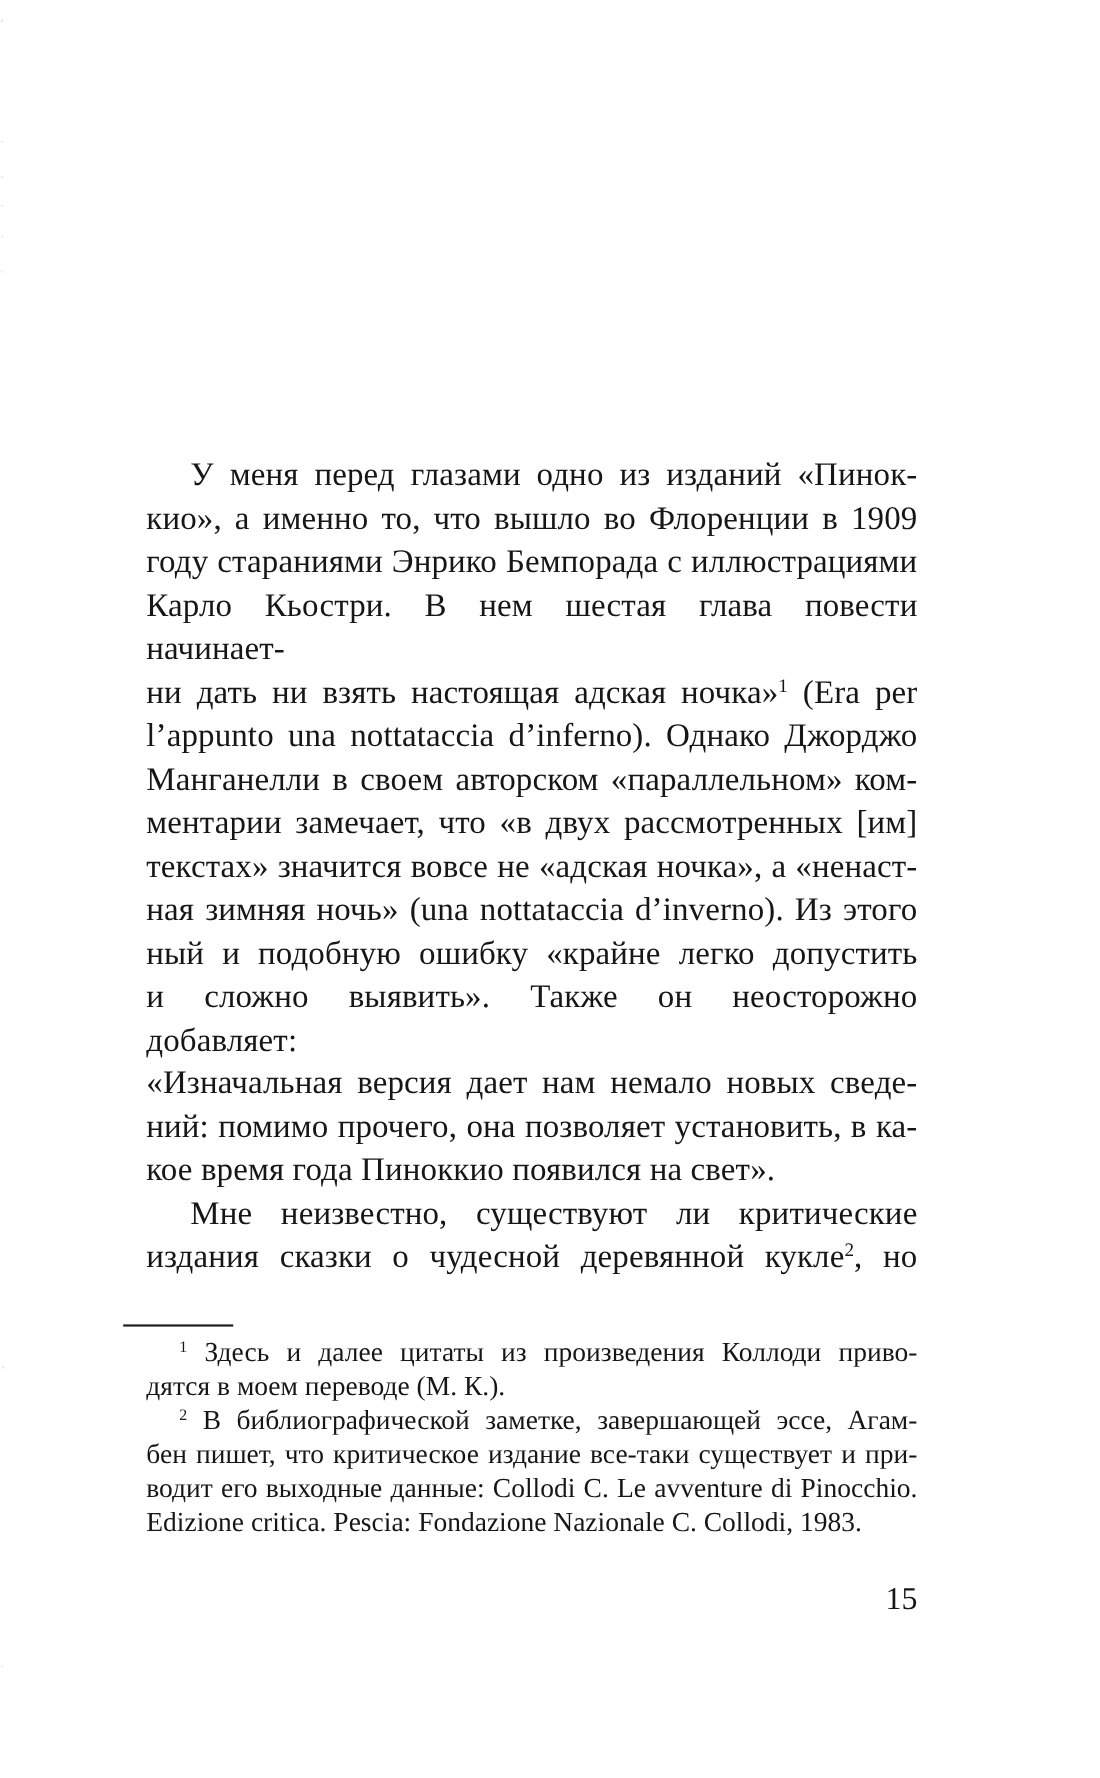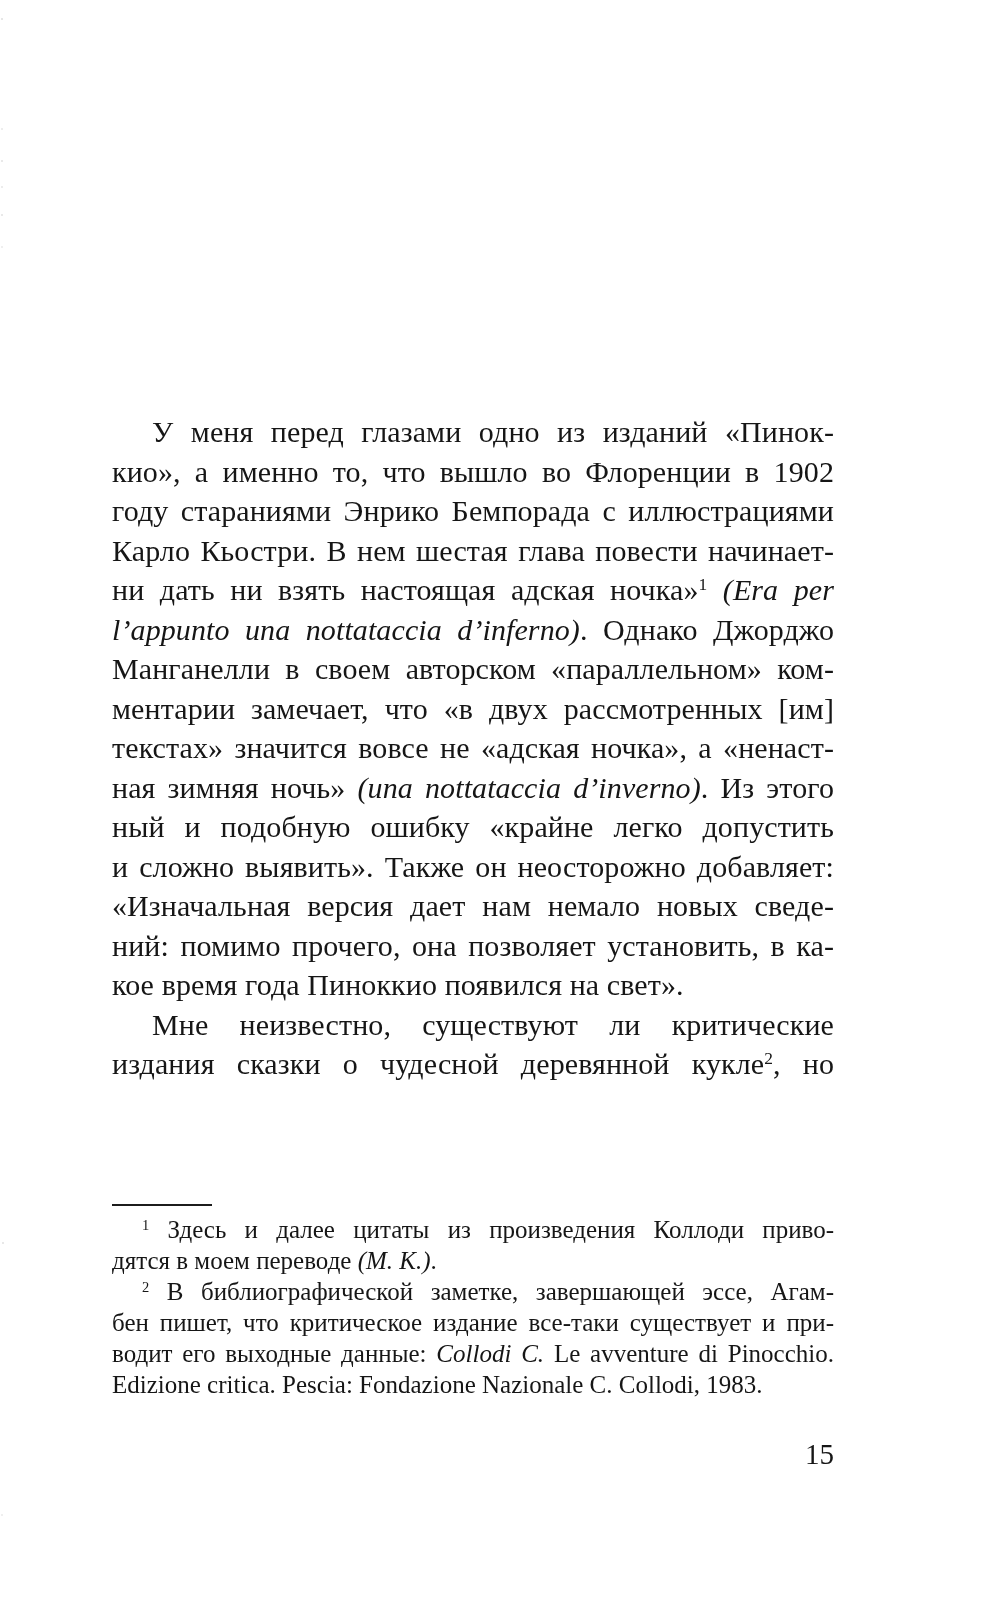--- a/index.html
+++ b/index.html
@@ -13,25 +13,25 @@
   }
   .main-text{
     position:absolute;left:112px;top:412px;width:722px;
     font-size:30px;line-height:39.5px;
     letter-spacing:0.1px;
   }
   .footnotes{
     position:absolute;left:112px;top:1214px;width:722px;
     font-size:25px;line-height:31px;
   }
-  .ln{text-align:left;white-space:normal;}
+  .ln{text-align:left;white-space:normal;margin-left:21px;}
   .ln.just{text-align:justify;text-align-last:justify;}
   .main-text .ln.ind{text-indent:40px;}
   .footnotes .ln.ind{text-indent:30px;}
-  .it{font-style:italic;}
+  .it{}
   sup{
     font-size:0.58em;
     line-height:0;
     vertical-align:baseline;
     position:relative;
     top:-0.55em;
   }
   .fn-rule{
     position:absolute;left:112px;top:1204px;
     width:100px;height:2px;background:#1c1c1c;
@@ -50,21 +50,21 @@
 </style>
 </head>
 <body>
 
 <div class="page">
 
   <div class="scan-artifacts"></div>
 
   <div class="main-text" id="main-text">
       <div class="ln just ind"><span>У меня перед глазами одно из изданий «Пинок-</span></div>
-      <div class="ln just"><span>кио», а именно то, что вышло во Флоренции в 1902</span></div>
+      <div class="ln just"><span>кио», а именно то, что вышло во Флоренции в 1909</span></div>
       <div class="ln just"><span>году стараниями Энрико Бемпорада с иллюстрациями</span></div>
       <div class="ln just"><span>Карло Кьостри. В нем шестая глава повести начинает-</span></div>
       <div class="ln just"><span>ни дать ни взять настоящая адская ночка»</span><sup>1</sup><span> </span><span class="it">(Era per</span></div>
       <div class="ln just"><span class="it">l’appunto una nottataccia d’inferno)</span><span>. Однако Джорджо</span></div>
       <div class="ln just"><span>Манганелли в своем авторском «параллельном» ком-</span></div>
       <div class="ln just"><span>ментарии замечает, что «в двух рассмотренных [им]</span></div>
       <div class="ln just"><span>текстах» значится вовсе не «адская ночка», а «ненаст-</span></div>
       <div class="ln just"><span>ная зимняя ночь» </span><span class="it">(una nottataccia d’inverno)</span><span>. Из этого</span></div>
       <div class="ln just"><span>ный и подобную ошибку «крайне легко допустить</span></div>
       <div class="ln just"><span>и сложно выявить». Также он неосторожно добавляет:</span></div>

